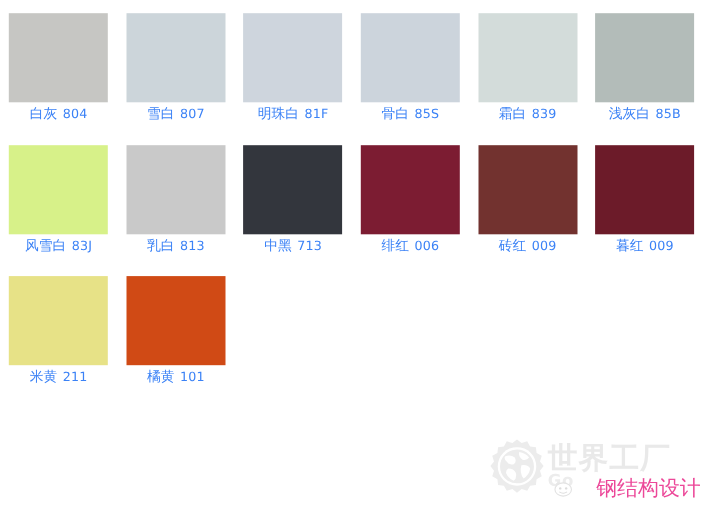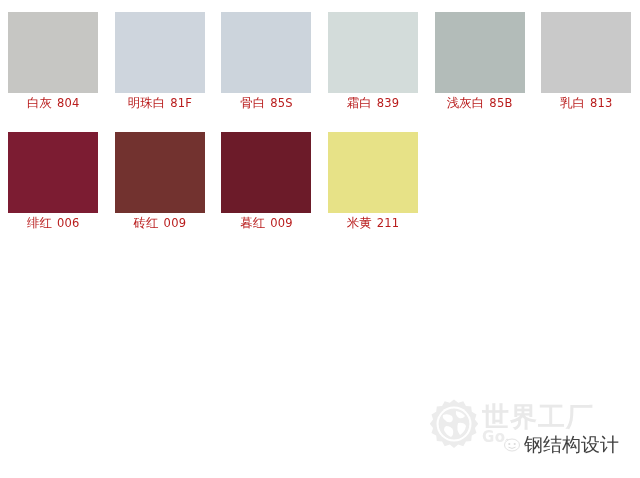--- a/index.html
+++ b/index.html
@@ -41,21 +41,21 @@
     height: 81px;
     margin-top: 12px;
     display: block;
   }
 
   .swatch-label {
     margin-top: 2px;
     white-space: nowrap;
     font-size: 12.5px;
     line-height: 15px;
-    color: #b91c1c;
+    color: #3b82f6;
     letter-spacing: 0px;
     text-align: center;
   }
   .swatch-label .code {
     font-size: 11.5px;
     margin-left: 5px;
     letter-spacing: 0.2px;
   }
 
   
@@ -63,21 +63,21 @@
     position: absolute;
     left: 428px;
     top: 396px;
     width: 212px;
     height: 78px;
     pointer-events: none;
     z-index: 5;
   }
   #wm-mark {
     position: absolute;
-    left: 0;
+    left: 16px;
     top: 2px;
     display: flex;
     align-items: center;
     opacity: 1;
   }
   #wm-globe {
     width: 52px;
     height: 52px;
     flex: 0 0 52px;
   }
@@ -112,69 +112,85 @@
     align-items: center;
   }
   #wm-face {
     width: 18px;
     height: 15px;
     flex: 0 0 18px;
   }
   #wm-overlay-text {
     font-size: 19px;
     line-height: 20px;
-    color: #404040;
-    margin-left: 3px;
+    color: #ec4899;
+    margin-left: 21px;
     letter-spacing: 0px;
     font-family: "DejaVu Sans", "Liberation Sans", sans-serif;
   }
 </style>
 </head>
 <body>
 
 <div id="swatch-grid">
     <div class="swatch-cell">
       <div class="swatch-chip" style="background: rgb(198, 198, 195);"></div>
       <div class="swatch-label"><span class="name">白灰</span><span class="code">804</span></div>
     </div>
     <div class="swatch-cell">
+      <div class="swatch-chip" style="background: rgb(204, 213, 218);"></div>
+      <div class="swatch-label"><span class="name">雪白</span><span class="code">807</span></div>
+    </div>
+    <div class="swatch-cell">
       <div class="swatch-chip" style="background: rgb(206, 213, 221);"></div>
       <div class="swatch-label"><span class="name">明珠白</span><span class="code">81F</span></div>
     </div>
     <div class="swatch-cell">
       <div class="swatch-chip" style="background: rgb(204, 212, 220);"></div>
       <div class="swatch-label"><span class="name">骨白</span><span class="code">85S</span></div>
     </div>
     <div class="swatch-cell">
       <div class="swatch-chip" style="background: rgb(211, 220, 218);"></div>
       <div class="swatch-label"><span class="name">霜白</span><span class="code">839</span></div>
     </div>
     <div class="swatch-cell">
       <div class="swatch-chip" style="background: rgb(179, 188, 185);"></div>
       <div class="swatch-label"><span class="name">浅灰白</span><span class="code">85B</span></div>
     </div>
     <div class="swatch-cell">
+      <div class="swatch-chip" style="background: rgb(215, 241, 137);"></div>
+      <div class="swatch-label"><span class="name">风雪白</span><span class="code">83J</span></div>
+    </div>
+    <div class="swatch-cell">
       <div class="swatch-chip" style="background: rgb(201, 201, 201);"></div>
       <div class="swatch-label"><span class="name">乳白</span><span class="code">813</span></div>
     </div>
     <div class="swatch-cell">
+      <div class="swatch-chip" style="background: rgb(51, 54, 61);"></div>
+      <div class="swatch-label"><span class="name">中黑</span><span class="code">713</span></div>
+    </div>
+    <div class="swatch-cell">
       <div class="swatch-chip" style="background: rgb(124, 28, 50);"></div>
       <div class="swatch-label"><span class="name">绯红</span><span class="code">006</span></div>
     </div>
     <div class="swatch-cell">
       <div class="swatch-chip" style="background: rgb(114, 50, 47);"></div>
       <div class="swatch-label"><span class="name">砖红</span><span class="code">009</span></div>
     </div>
     <div class="swatch-cell">
       <div class="swatch-chip" style="background: rgb(108, 27, 41);"></div>
       <div class="swatch-label"><span class="name">暮红</span><span class="code">009</span></div>
     </div>
     <div class="swatch-cell">
       <div class="swatch-chip" style="background: rgb(231, 226, 135);"></div>
       <div class="swatch-label"><span class="name">米黄</span><span class="code">211</span></div>
+    </div>
+    <div class="swatch-cell">
+      <div class="swatch-chip" style="background: rgb(208, 74, 21);"></div>
+      <div class="swatch-label"><span class="name">橘黄</span><span class="code">101</span></div>
     </div>
   </div>
 
 <div id="watermark">
   <div id="wm-mark">
     <span id="wm-globe">
       <svg viewBox="0 0 52 52" width="52" height="52" aria-hidden="true">
         <g fill="#ececec">
           <path d="M26 1.5 l4.2 3.3 5.1-1.6 2.6 4.7 5.3 .6 .6 5.3 4.7 2.6 -1.6 5.1 3.3 4.2 -3.3 4.2 1.6 5.1 -4.7 2.6 -.6 5.3 -5.3 .6 -2.6 4.7 -5.1-1.6 -4.2 3.3 -4.2-3.3 -5.1 1.6 -2.6-4.7 -5.3-.6 -.6-5.3 -4.7-2.6 1.6-5.1 -3.3-4.2 3.3-4.2 -1.6-5.1 4.7-2.6 .6-5.3 5.3-.6 2.6-4.7 5.1 1.6z"></path>
         </g>

